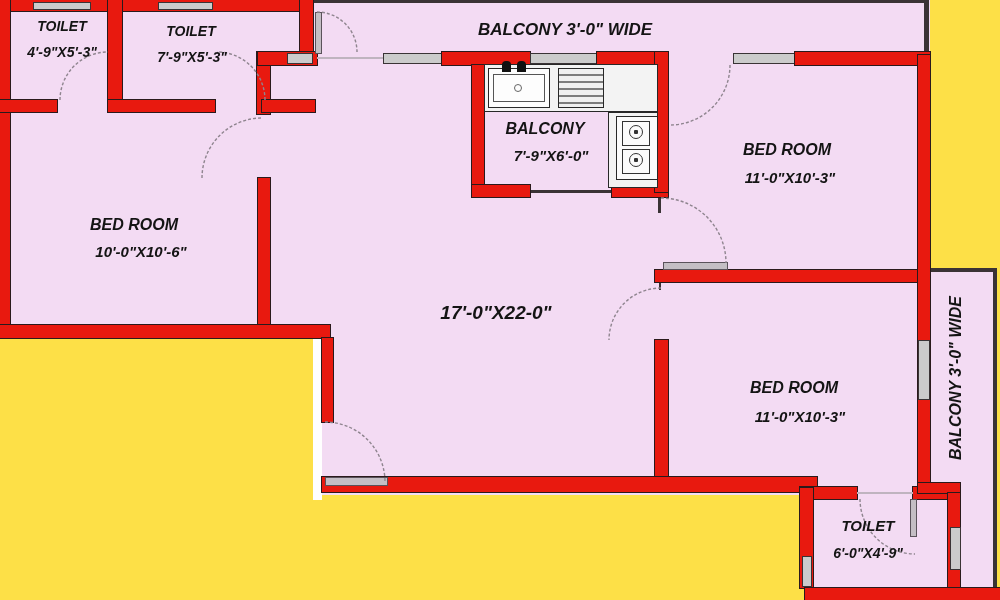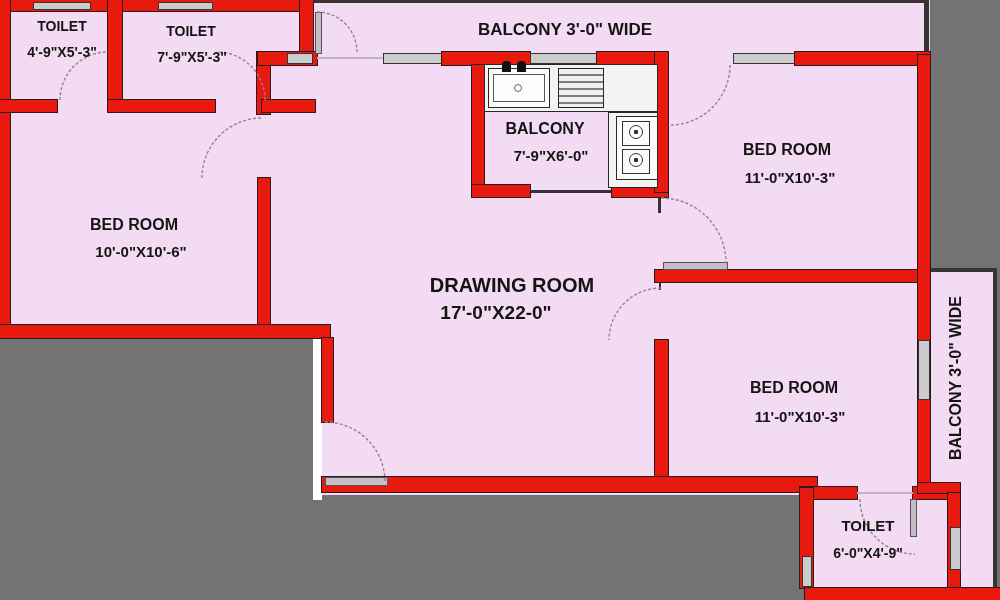--- a/index.html
+++ b/index.html
@@ -1,17 +1,17 @@
 <!DOCTYPE html>
 <html><head>
 <meta charset="utf-8">
 <style>
   html,body{margin:0;padding:0;background:#ffffff;}
-  .plan{position:relative;width:1000px;height:600px;background:#737373;overflow:hidden;
-        font-family:"Liberation Sans",sans-serif;}
+  .plan{position:relative;width:1000px;height:600px;background:#fde047;overflow:hidden;
+        font-family:"Liberation Sans",sans-serif;font-style:italic;}
   .room{position:absolute;background:#f3dbf3;}
   .wall{position:absolute;background:#e8190f;outline:1.5px solid #2a1a1c;}
   .tline{position:absolute;background:#3a3335;}
   .thr{position:absolute;background:#bfb4bf;}
   .win{position:absolute;background:#cbcbcb;border:1px solid #3a3335;box-sizing:border-box;}
   .leaf{position:absolute;background:#c4bec4;border:1px solid #5a525a;box-sizing:border-box;}
   .fix{position:absolute;background:#f3f3f3;border:1.5px solid #282828;box-sizing:border-box;}
   .lbl{position:absolute;transform:translateX(-50%);color:#141414;font-weight:bold;
        white-space:nowrap;line-height:1;}
   .lbl.vert{transform:translate(-50%,-50%) rotate(-90deg);}
@@ -136,21 +136,20 @@
 
   <div class="lbl f16" style="left:545px;top:121px;">BALCONY</div>
   <div class="lbl f15" style="left:551px;top:148px;">7'-9"X6'-0"</div>
 
   <div class="lbl f16" style="left:787px;top:142px;">BED ROOM</div>
   <div class="lbl f15" style="left:790px;top:170px;">11'-0"X10'-3"</div>
 
   <div class="lbl f16" style="left:134px;top:217px;">BED ROOM</div>
   <div class="lbl f15" style="left:141px;top:244px;">10'-0"X10'-6"</div>
 
-  <div class="lbl f20" style="left:512px;top:275px;">DRAWING ROOM</div>
   <div class="lbl f19" style="left:496px;top:303px;">17'-0"X22-0"</div>
 
   <div class="lbl f16" style="left:794px;top:380px;">BED ROOM</div>
   <div class="lbl f15" style="left:800px;top:409px;">11'-0"X10'-3"</div>
 
   <div class="lbl vert f16" style="left:956px;top:378px;">BALCONY 3'-0" WIDE</div>
 
   <div class="lbl f15" style="left:868px;top:518px;">TOILET</div>
   <div class="lbl f14" style="left:868px;top:546px;">6'-0"X4'-9"</div>
 

